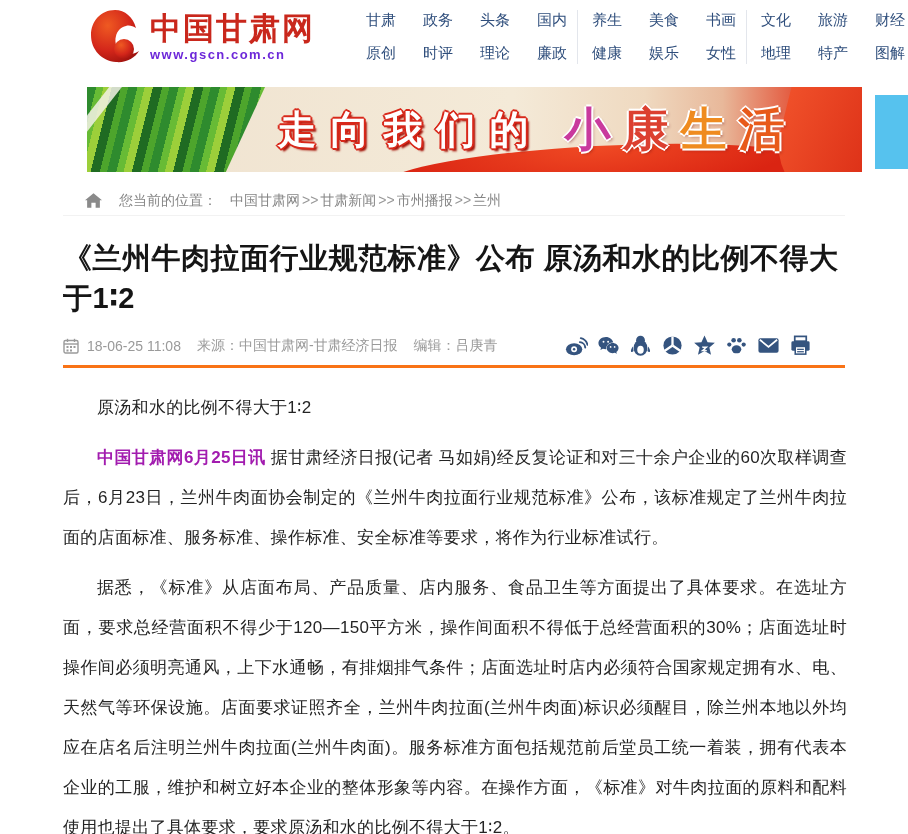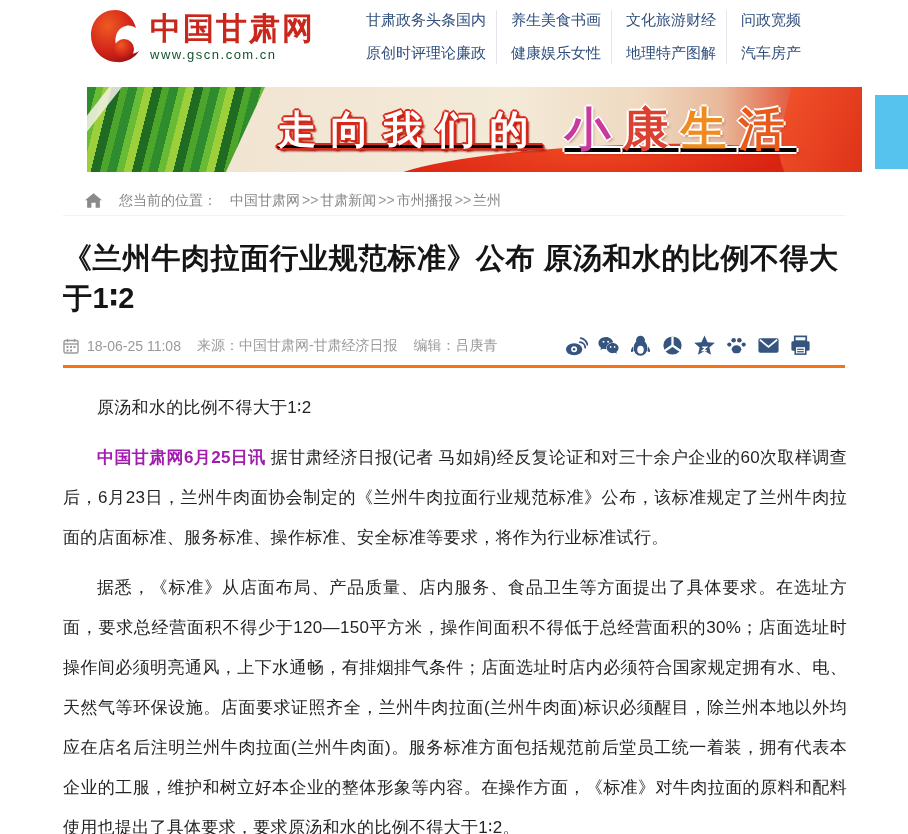--- a/index.html
+++ b/index.html
@@ -8,37 +8,37 @@
     width:908px; height:834px; overflow:hidden; position:relative;
     font-family:"Liberation Sans","DejaVu Sans",sans-serif;
     -webkit-font-smoothing:antialiased;
   }
   
   .site-header { position:absolute; top:0; left:0; width:908px; height:76px; background:#fff; }
   .logo { position:absolute; left:88px; top:8px; display:flex; align-items:center; gap:8px; }
   .logo-mark { width:54px; height:58px; }
   .logo-text { display:flex; flex-direction:column; line-height:1; }
   .logo-cn { font-size:31px; font-weight:bold; color:#c9271c; letter-spacing:2px; font-family:"Liberation Serif","DejaVu Serif",serif; }
-  .logo-url { font-size:13px; color:#14532d; letter-spacing:1.5px; margin-top:4px; font-weight:normal; }
+  .logo-url { font-size:13px; color:#6d28d9; letter-spacing:1.5px; margin-top:4px; font-weight:bold; }
   .top-nav { position:absolute; left:352px; top:10px; right:0; display:flex; height:54px; overflow:hidden; }
   .nav-group { display:flex; flex-direction:column; justify-content:space-between; padding:1px 10px 1px 14px; }
   .nav-group.bordered { border-left:1px solid #e3e6ec; }
-  .nav-row { display:flex; gap:0; white-space:nowrap; }
+  .nav-row { display:flex; gap:27px; white-space:nowrap; }
   .nav-link { font-size:15px; color:var(--nav-color); text-decoration:none; cursor:pointer; }
   
   .banner-strip { position:absolute; top:87px; left:0; width:908px; height:85px; }
   .banner { position:absolute; left:87px; top:0; width:775px; height:85px; overflow:hidden; cursor:pointer;
     background:linear-gradient(90deg,#efe2cf 0%,#f4ead8 55%,#efd9c0 72%,#e8b89a 82%,#e23c22 94%,#d92d18 100%); }
   .banner-green { position:absolute; left:0; top:0; bottom:0; width:178px;
     background:repeating-linear-gradient(104deg,#2e8b2e 0 9px,#67bb35 9px 16px,#9ccf3a 16px 24px,#1f6b22 24px 33px,#4da52c 33px 40px);
     clip-path:polygon(0 0,100% 0,78% 100%,0 100%); }
   .banner-road { position:absolute; left:30px; top:-10px; width:10px; height:120px; background:#f3f1e6; transform:rotate(38deg); transform-origin:top left; opacity:.85; }
   .banner-ribbon1 { position:absolute; left:300px; bottom:-26px; width:420px; height:52px; background:radial-gradient(ellipse at 50% 0%,#f04a24 0%,#da2412 70%); border-radius:50%; transform:rotate(-3deg); }
   .banner-ribbon2 { position:absolute; right:-28px; top:-12px; width:110px; height:130px; background:linear-gradient(100deg,#f0512a 0%,#d92a14 100%); transform:rotate(14deg); border-radius:0 0 0 60px; }
-  .banner-textwrap { position:absolute; left:185px; top:0; right:60px; bottom:0; display:flex; align-items:center; justify-content:center; gap:22px; white-space:nowrap;text-decoration:underline; }
+  .banner-textwrap { position:absolute; left:185px; top:0; right:60px; bottom:0; display:flex; align-items:center; justify-content:center; gap:22px; white-space:nowrap; }
   .banner-prefix { font-size:39px; font-weight:bold; letter-spacing:14px; color:#fff;
     text-shadow:-2px 0 #d8281a,2px 0 #d8281a,0 -2px #d8281a,0 2px #d8281a,-1px -1px #d8281a,1px 1px #d8281a,1px -1px #d8281a,-1px 1px #d8281a,3px 3px 2px #a31208; }
   .banner-hl { font-size:46px; font-weight:bold; letter-spacing:12px; }
   .banner-hl span { text-shadow:-2px 0 #fff,2px 0 #fff,0 -2px #fff,0 2px #fff,2px 2px 3px rgba(120,20,20,.45); }
   .hl-c0{color:#c93a9d;} .hl-c1{color:#dc4030;} .hl-c2{color:#ef8b1f;} .hl-c3{color:#e85a1a;}
   .banner-blue { position:absolute; right:0; top:8px; width:33px; height:74px; background:var(--banner-blue); cursor:pointer; }
   
   .breadcrumb { position:absolute; top:186px; left:63px; width:782px; height:30px; display:flex; align-items:center; gap:13px;
     font-size:14px; color:#868686; border-bottom:1px solid #f2f2f2; padding-left:22px; }
   .crumb-link { color:#868686; text-decoration:none; cursor:pointer; }

